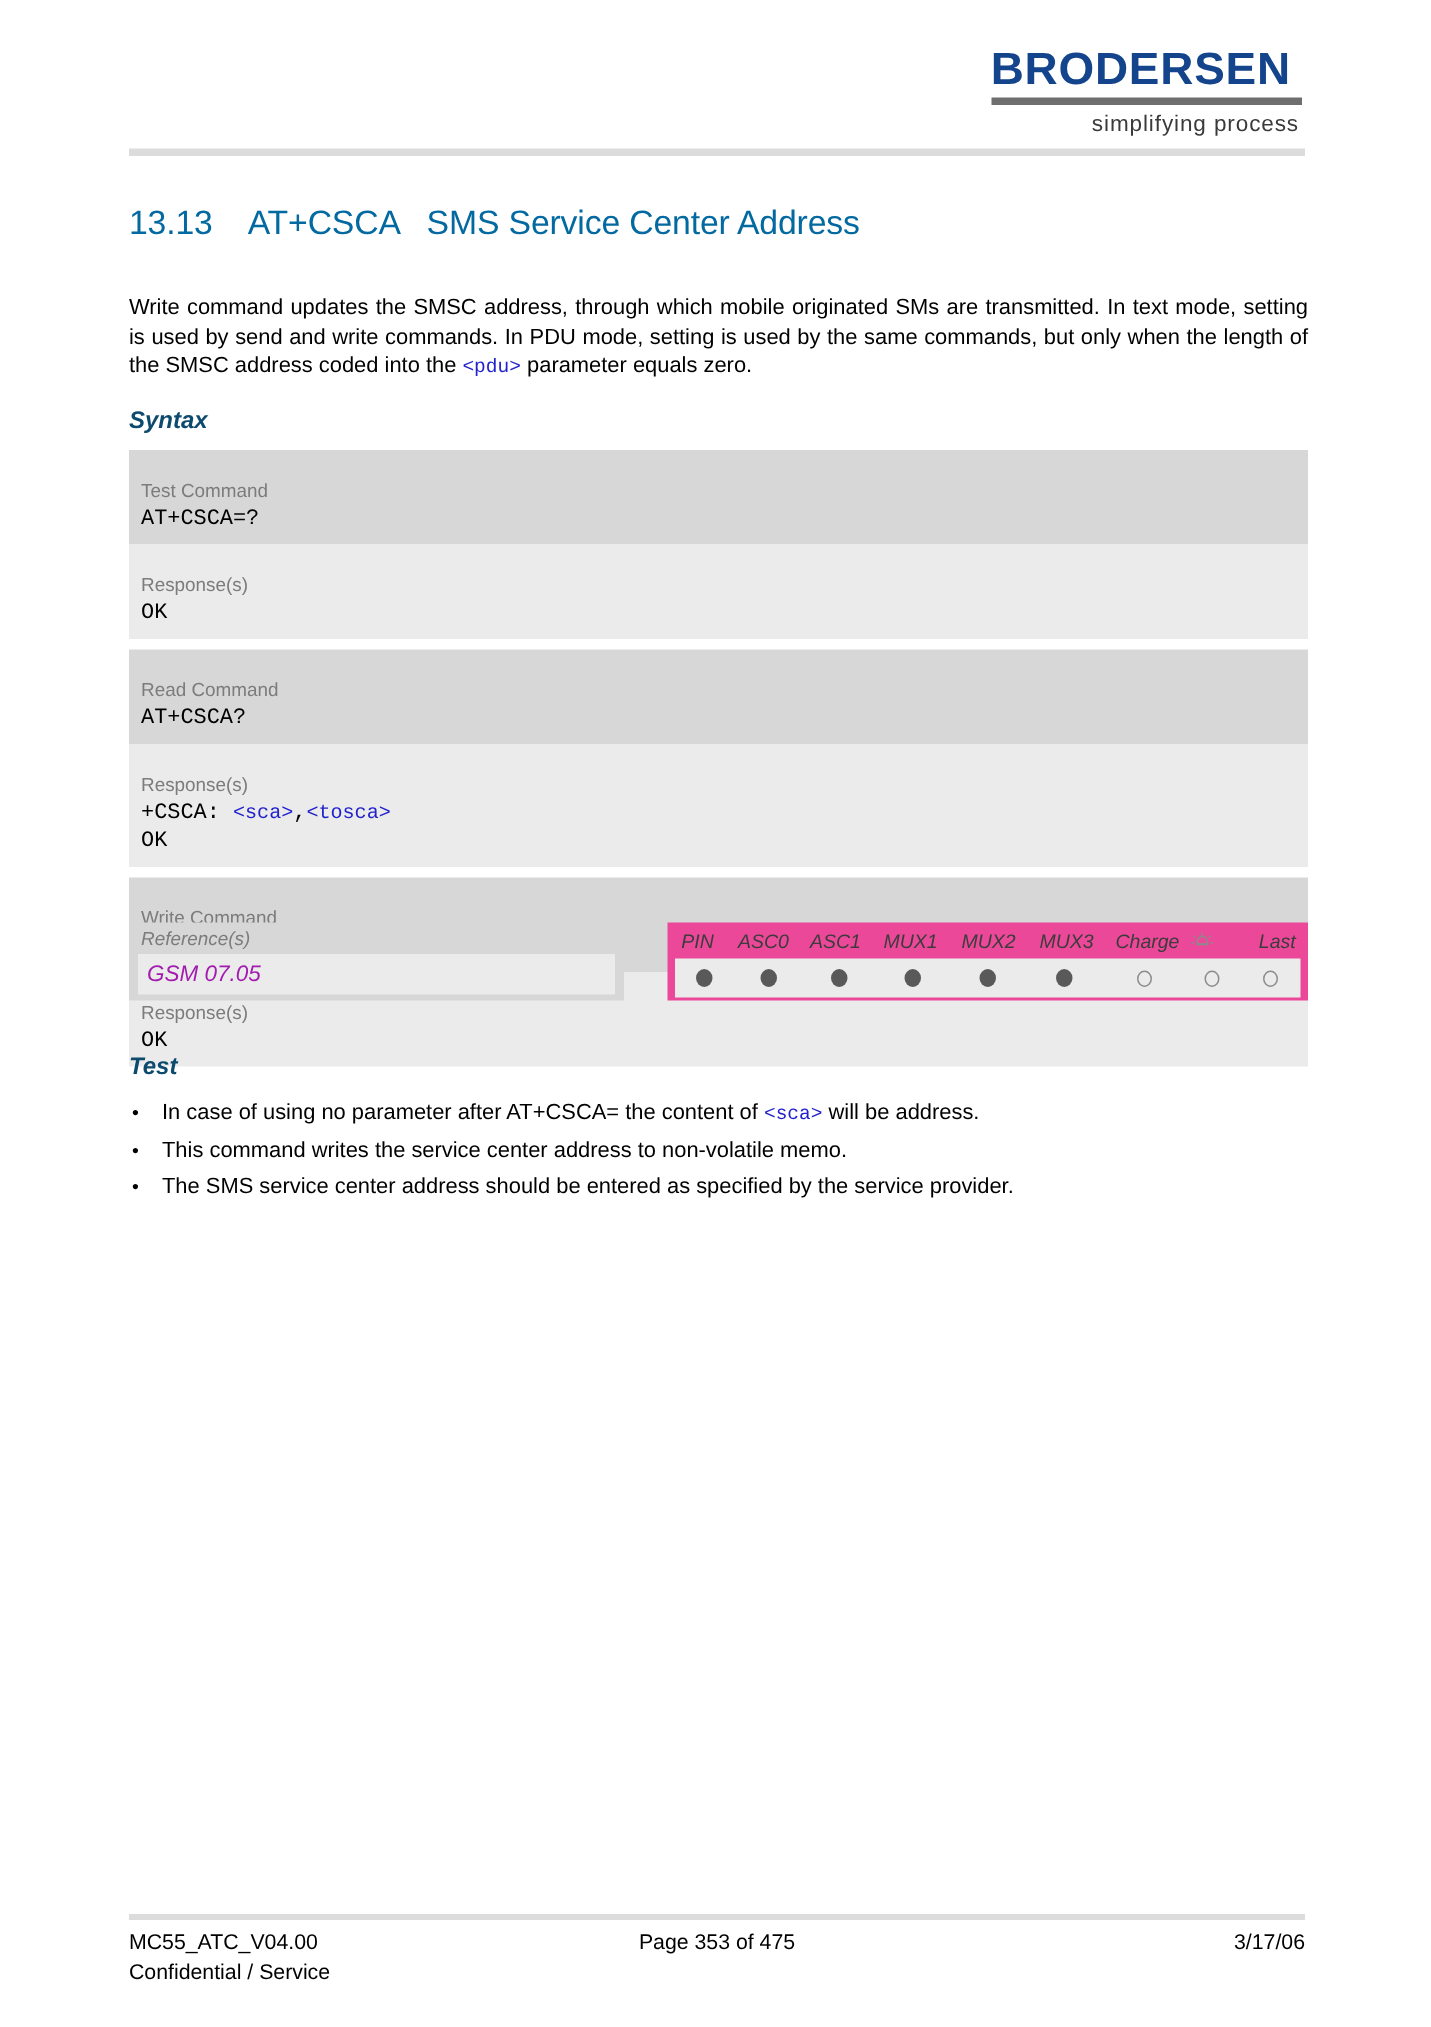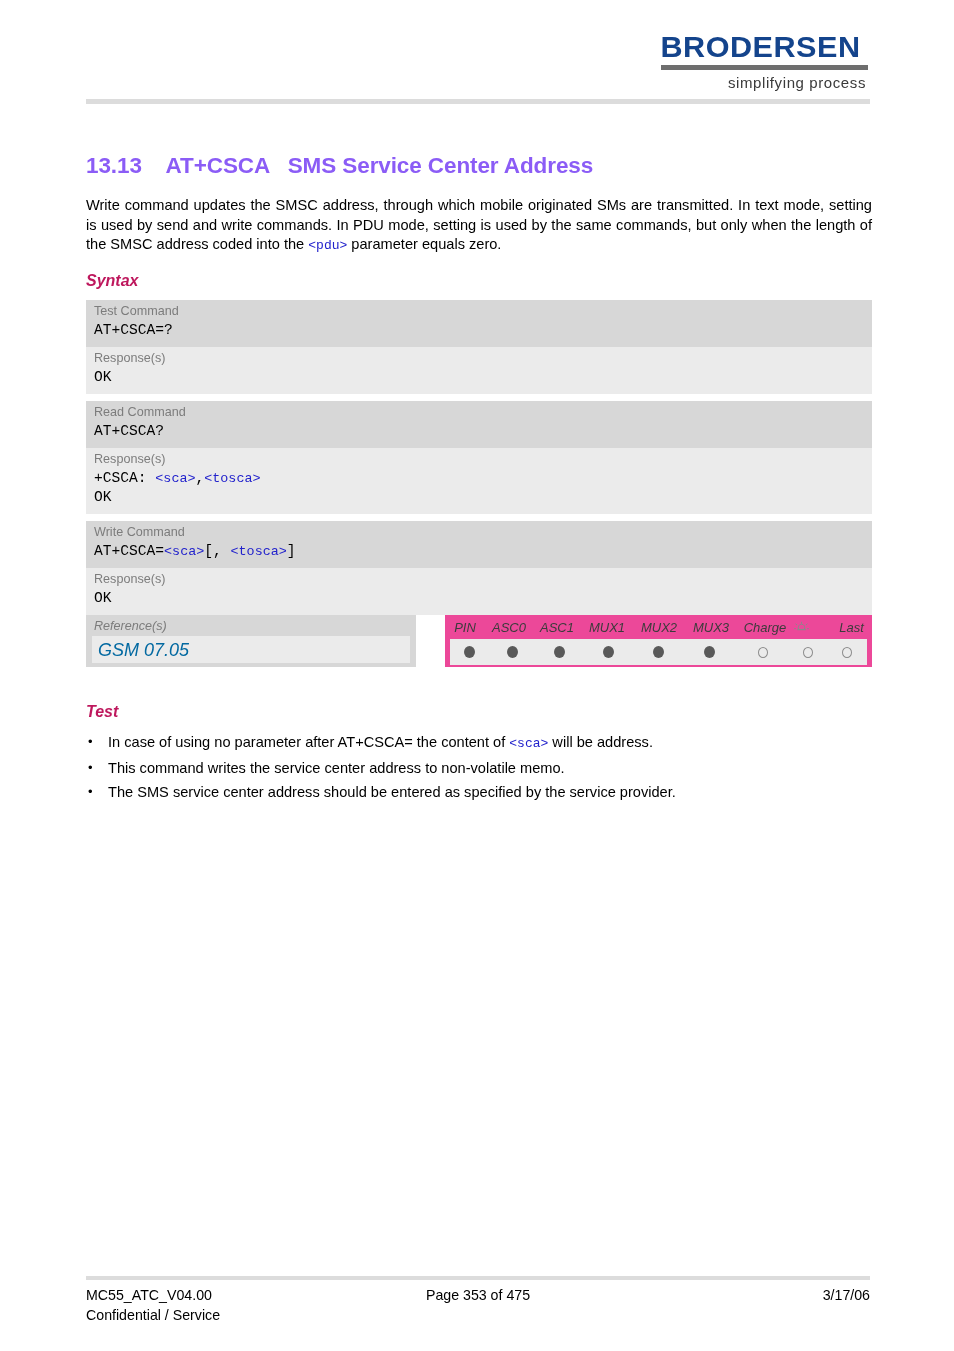--- a/index.html
+++ b/index.html
@@ -69,25 +69,24 @@
     height: 5px;
     background: #dcdcdc;
   }
 
   
   .section-title {
     position: absolute;
     left: 86px;
     top: 136px;
     font-size: 22.5px;
-    font-weight: bold;
-    color: #8b5cf6;
+    font-weight: normal;
+    color: #0369a1;
     white-space: pre;
     letter-spacing: -0.1px;
-    margin-top: 17px;
   }
 
   
   .intro {
     position: absolute;
     left: 86px;
     top: 196px;
     width: 786px;
     font-size: 14.6px;
     line-height: 19.5px;
@@ -101,39 +100,39 @@
     font-size: 13px;
   }
 
   
   .subhead {
     position: absolute;
     left: 86px;
     font-size: 16px;
     font-weight: bold;
     font-style: italic;
-    color: #be185d;
+    color: #0c4a6e;
   }
   #syntax-head { top: 272px; }
   #notes-head  { top: 703px; }
 
   
   .syntax {
     position: absolute;
     left: 86px;
     top: 300px;
     width: 786px;
   }
   .blk { margin-bottom: 7px; }
   .row-cmd  { background: #d7d7d7; }
   .row-resp { background: #ebebeb; }
   .lbl {
     font-size: 12.6px;
     color: #7c7c7c;
-    padding: 4px 0 1px 8px;
+    padding: 20px 0 1px 8px;
     line-height: 15px;
   }
   .val {
     font-family: "Liberation Mono", monospace;
     font-size: 14.6px;
     color: #000;
     padding: 1px 0 7px 8px;
     line-height: 19px;
     white-space: pre;
   }
@@ -160,22 +159,22 @@
     color: #7c7c7c;
     padding: 4px 0 0 8px;
     line-height: 15px;
   }
   .ref-val-wrap {
     margin: 2px 6px 0 6px;
     background: #ebebeb;
     height: 27px;
   }
   .ref-val {
-    font-size: 18px;
-    color: #0369a1;
+    font-size: 15px;
+    color: #a21caf;
     padding: 4px 0 0 6px;
     line-height: 20px;
   }
   .cap-box {
     position: absolute;
     left: 359px;
     top: 0;
     width: 427px;
     height: 52px;
     background: #ec4899;

